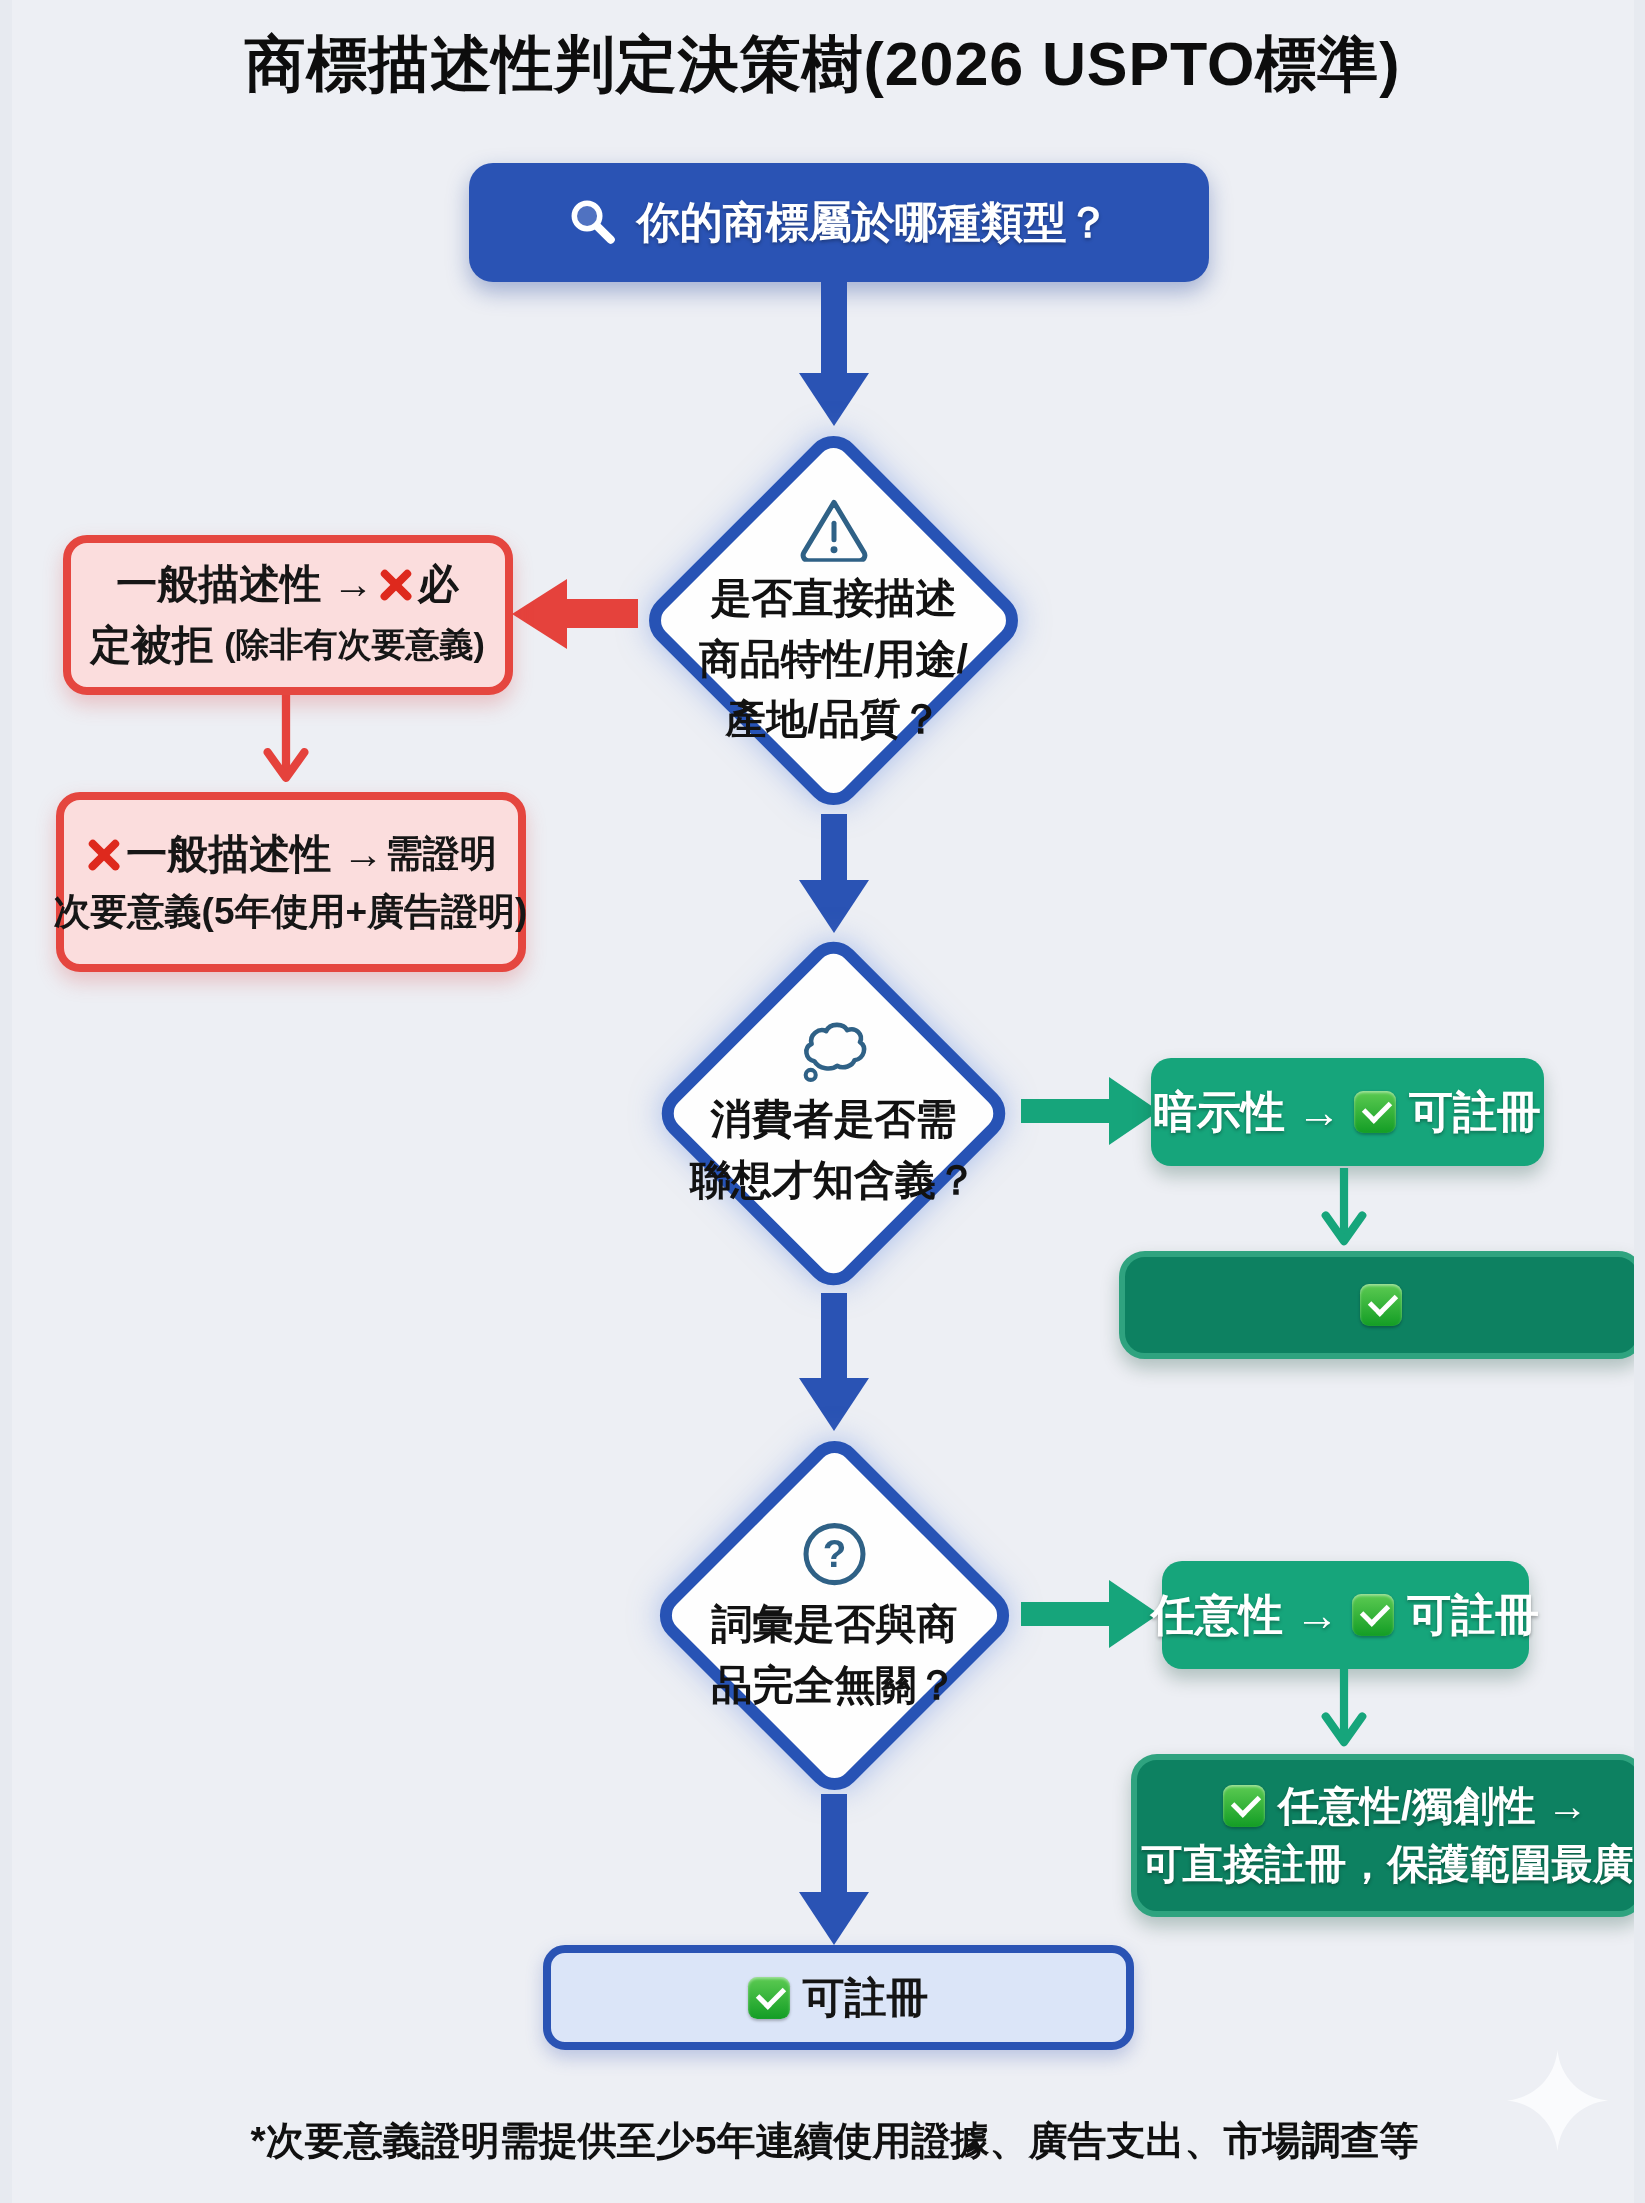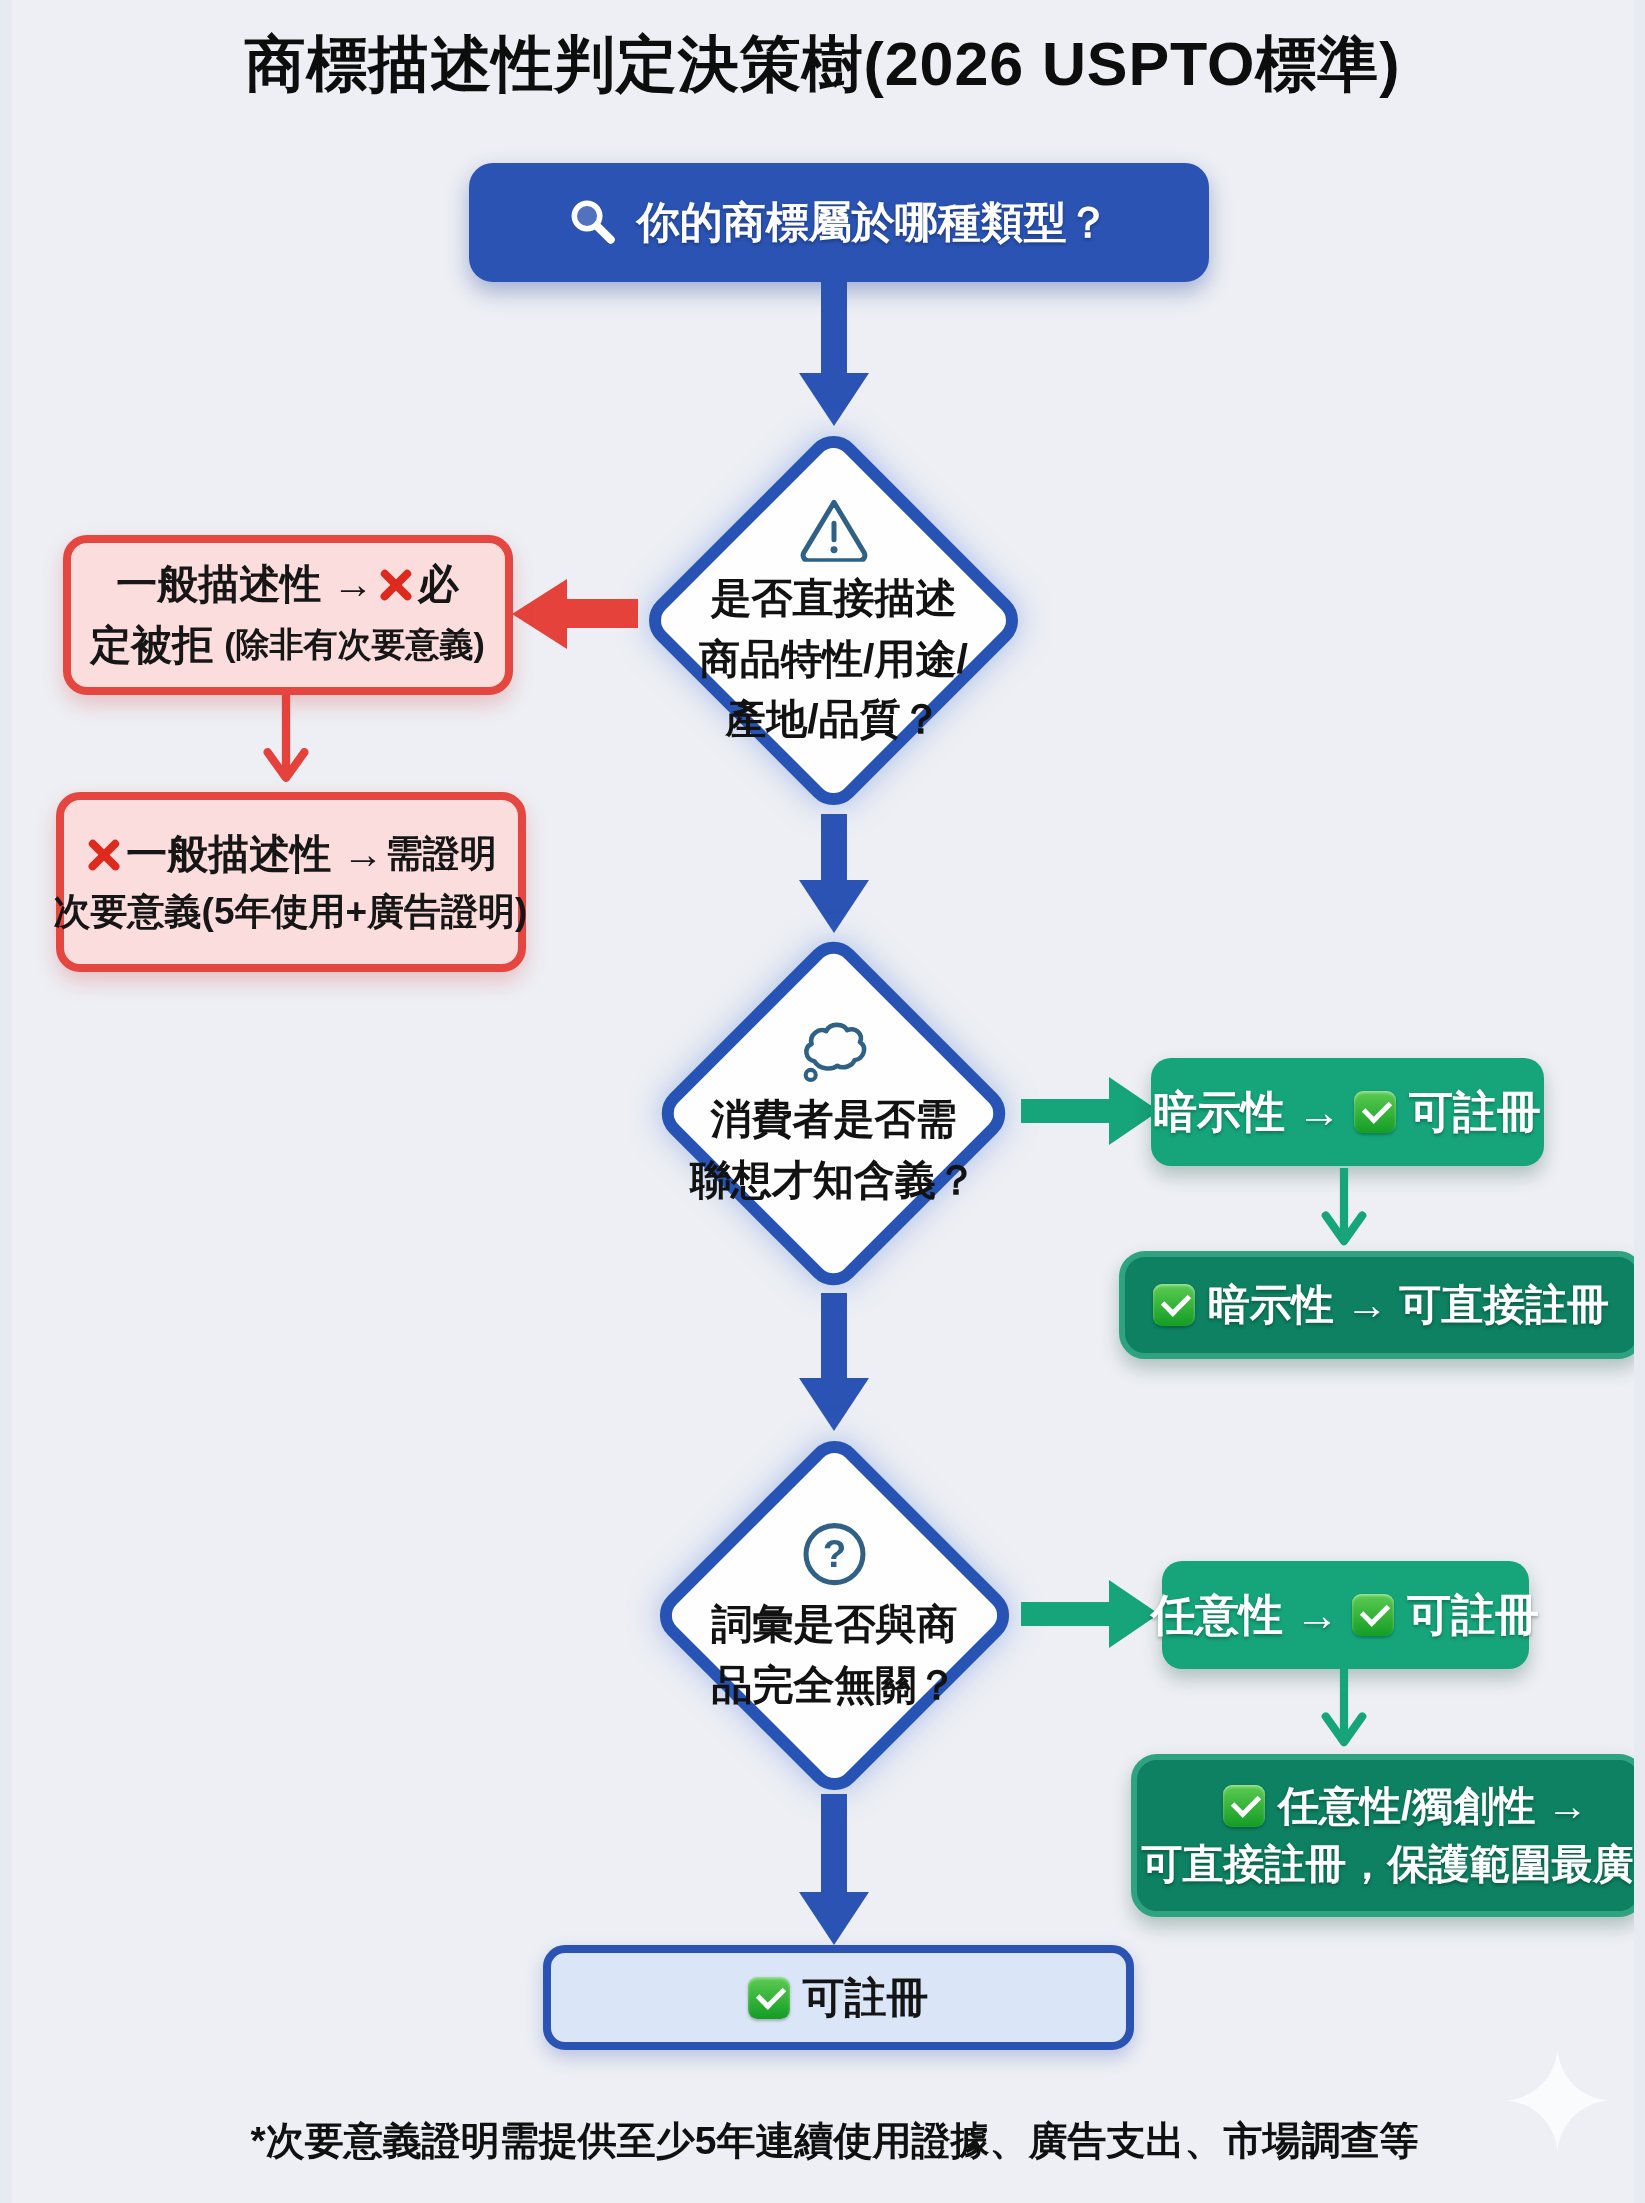--- a/index.html
+++ b/index.html
@@ -234,21 +234,20 @@
 
   <div class="connector" id="gc1">
     <svg width="48" height="84" viewBox="0 0 52 92">
       <line x1="26" y1="0" x2="26" y2="74" stroke="#16a57b" stroke-width="9"></line>
       <polyline points="6,52 26,80 46,52" fill="none" stroke="#16a57b" stroke-width="9" stroke-linecap="round" stroke-linejoin="round"></polyline>
     </svg>
   </div>
 
   <div class="green-box dark" id="g2">
     <span class="check-chip"></span>
-    <span class="gt">暗示性 → 可直接註冊</span>
   </div>
 
   <div class="varrow" id="arrow3">
     <div class="shaft"></div>
     <div class="head"></div>
   </div>
 
   <div class="diamond" id="d3">
     <div class="inner">
       <span>

